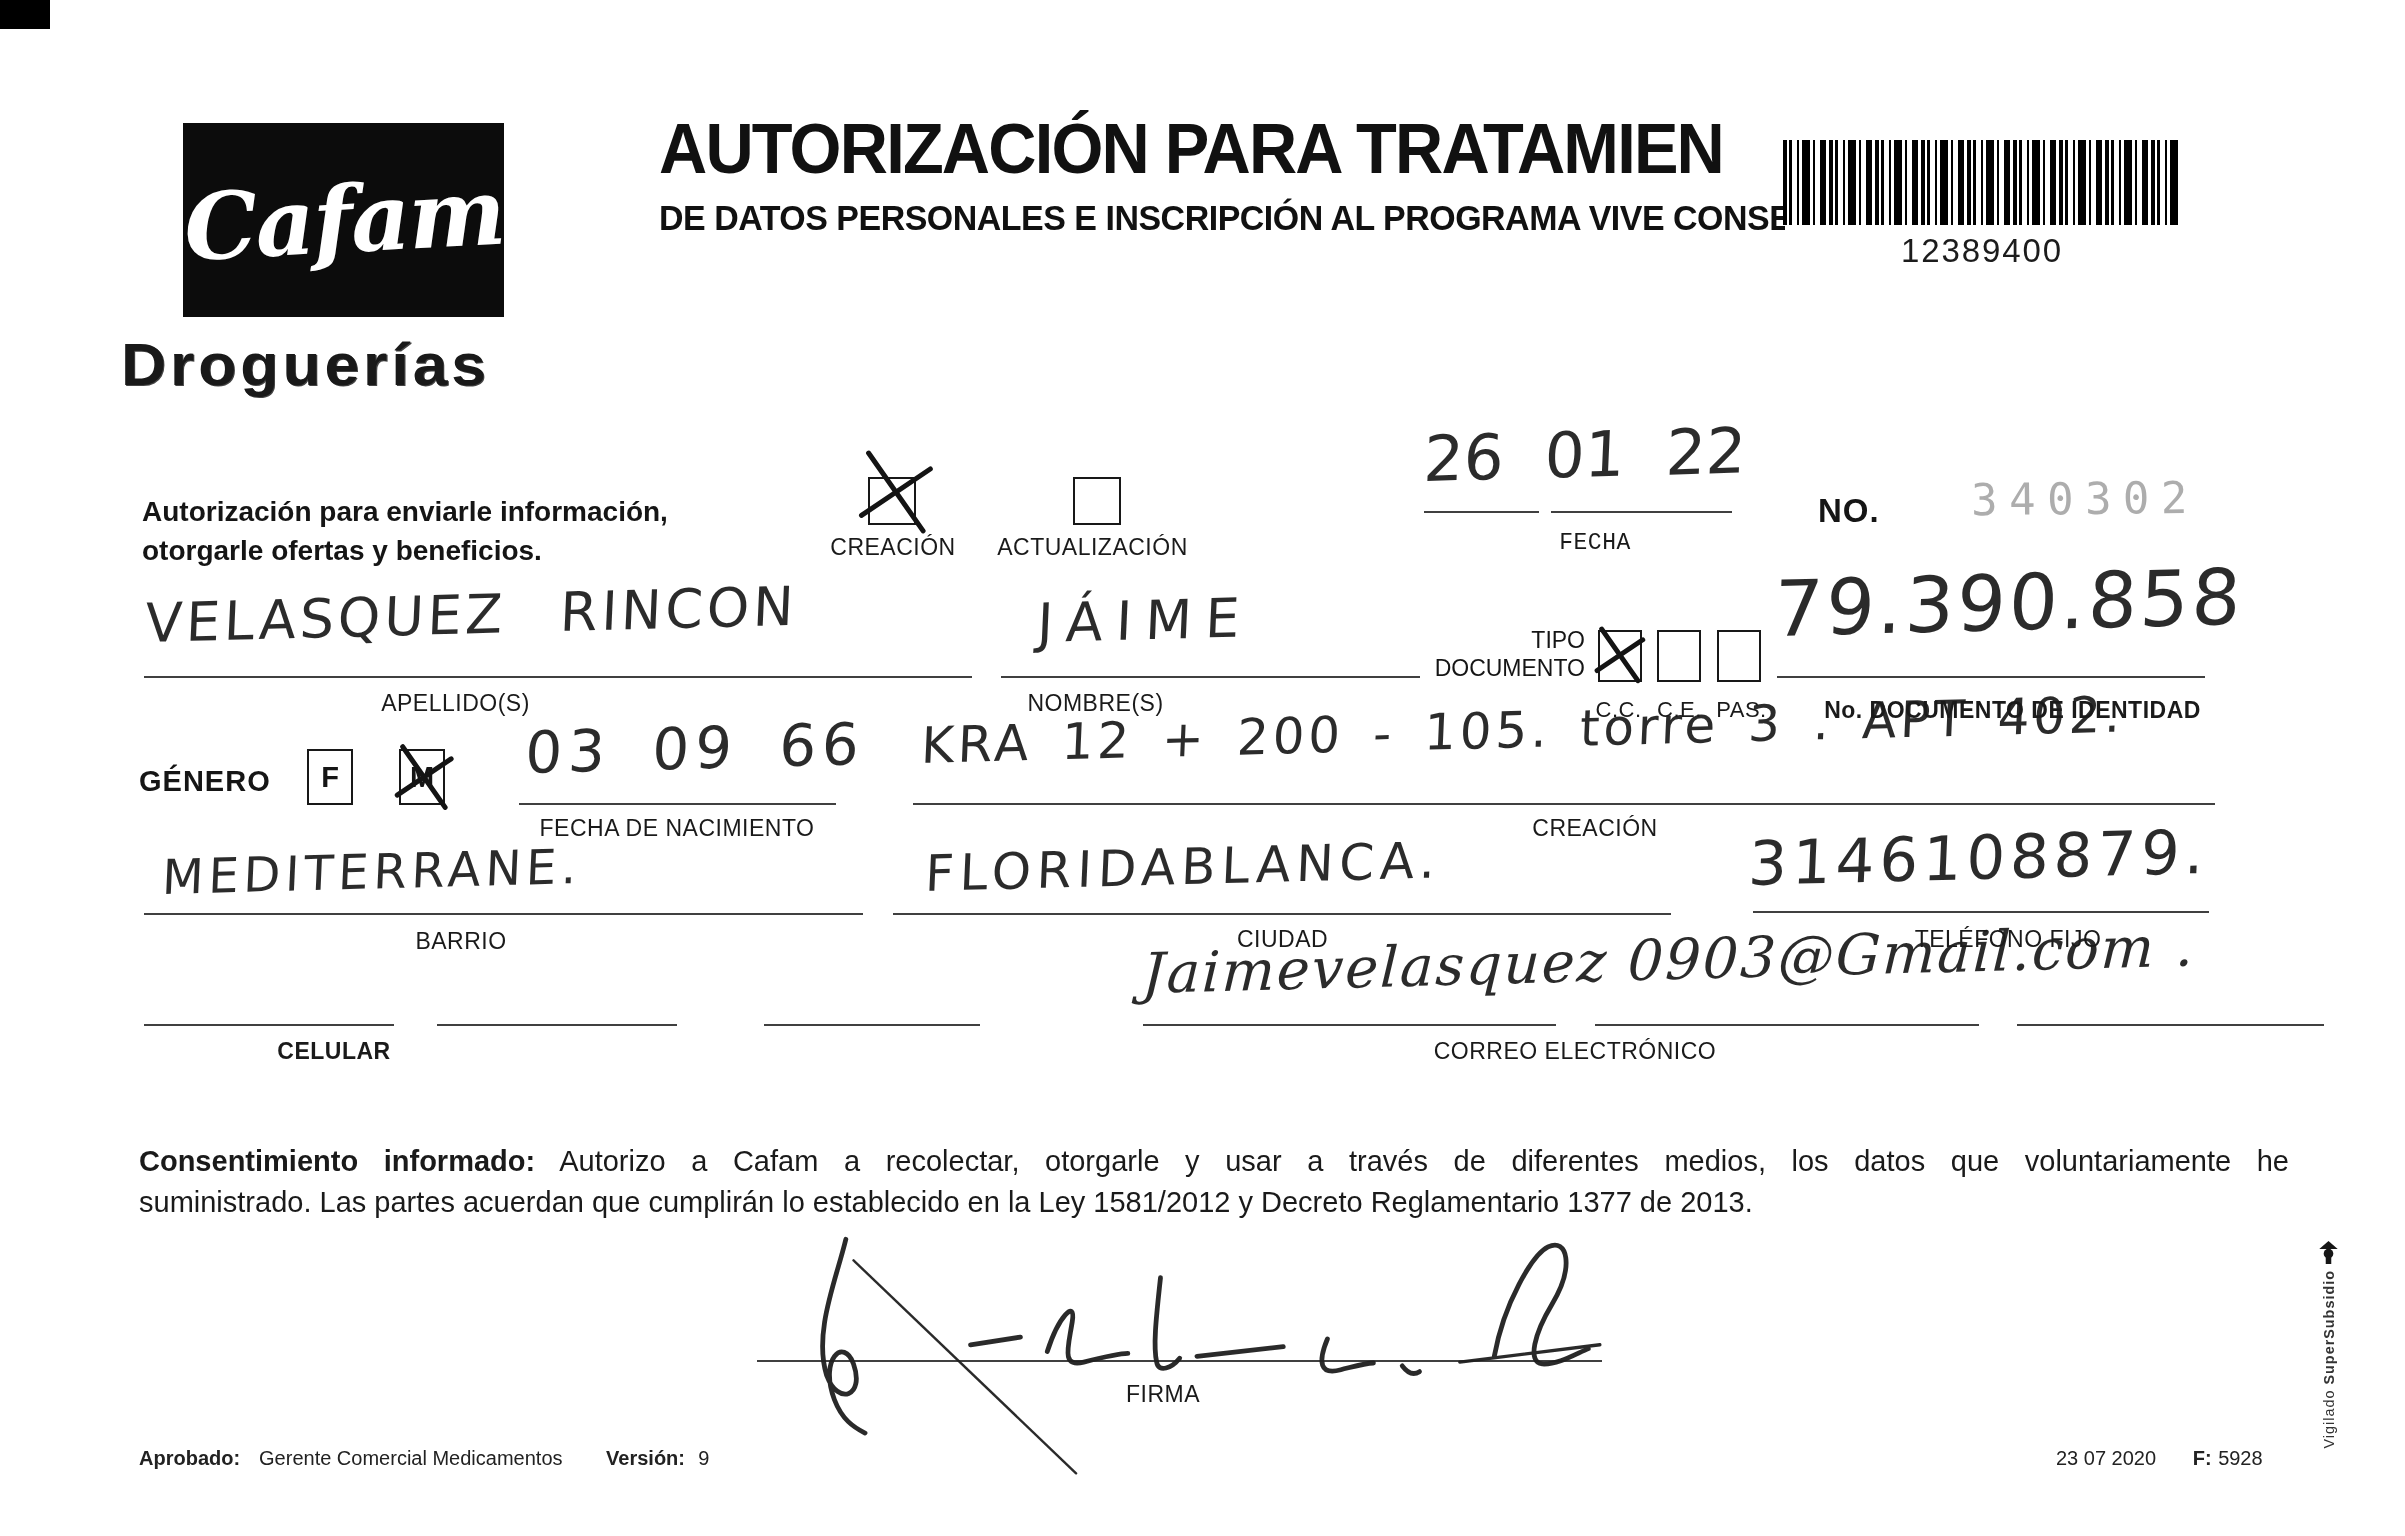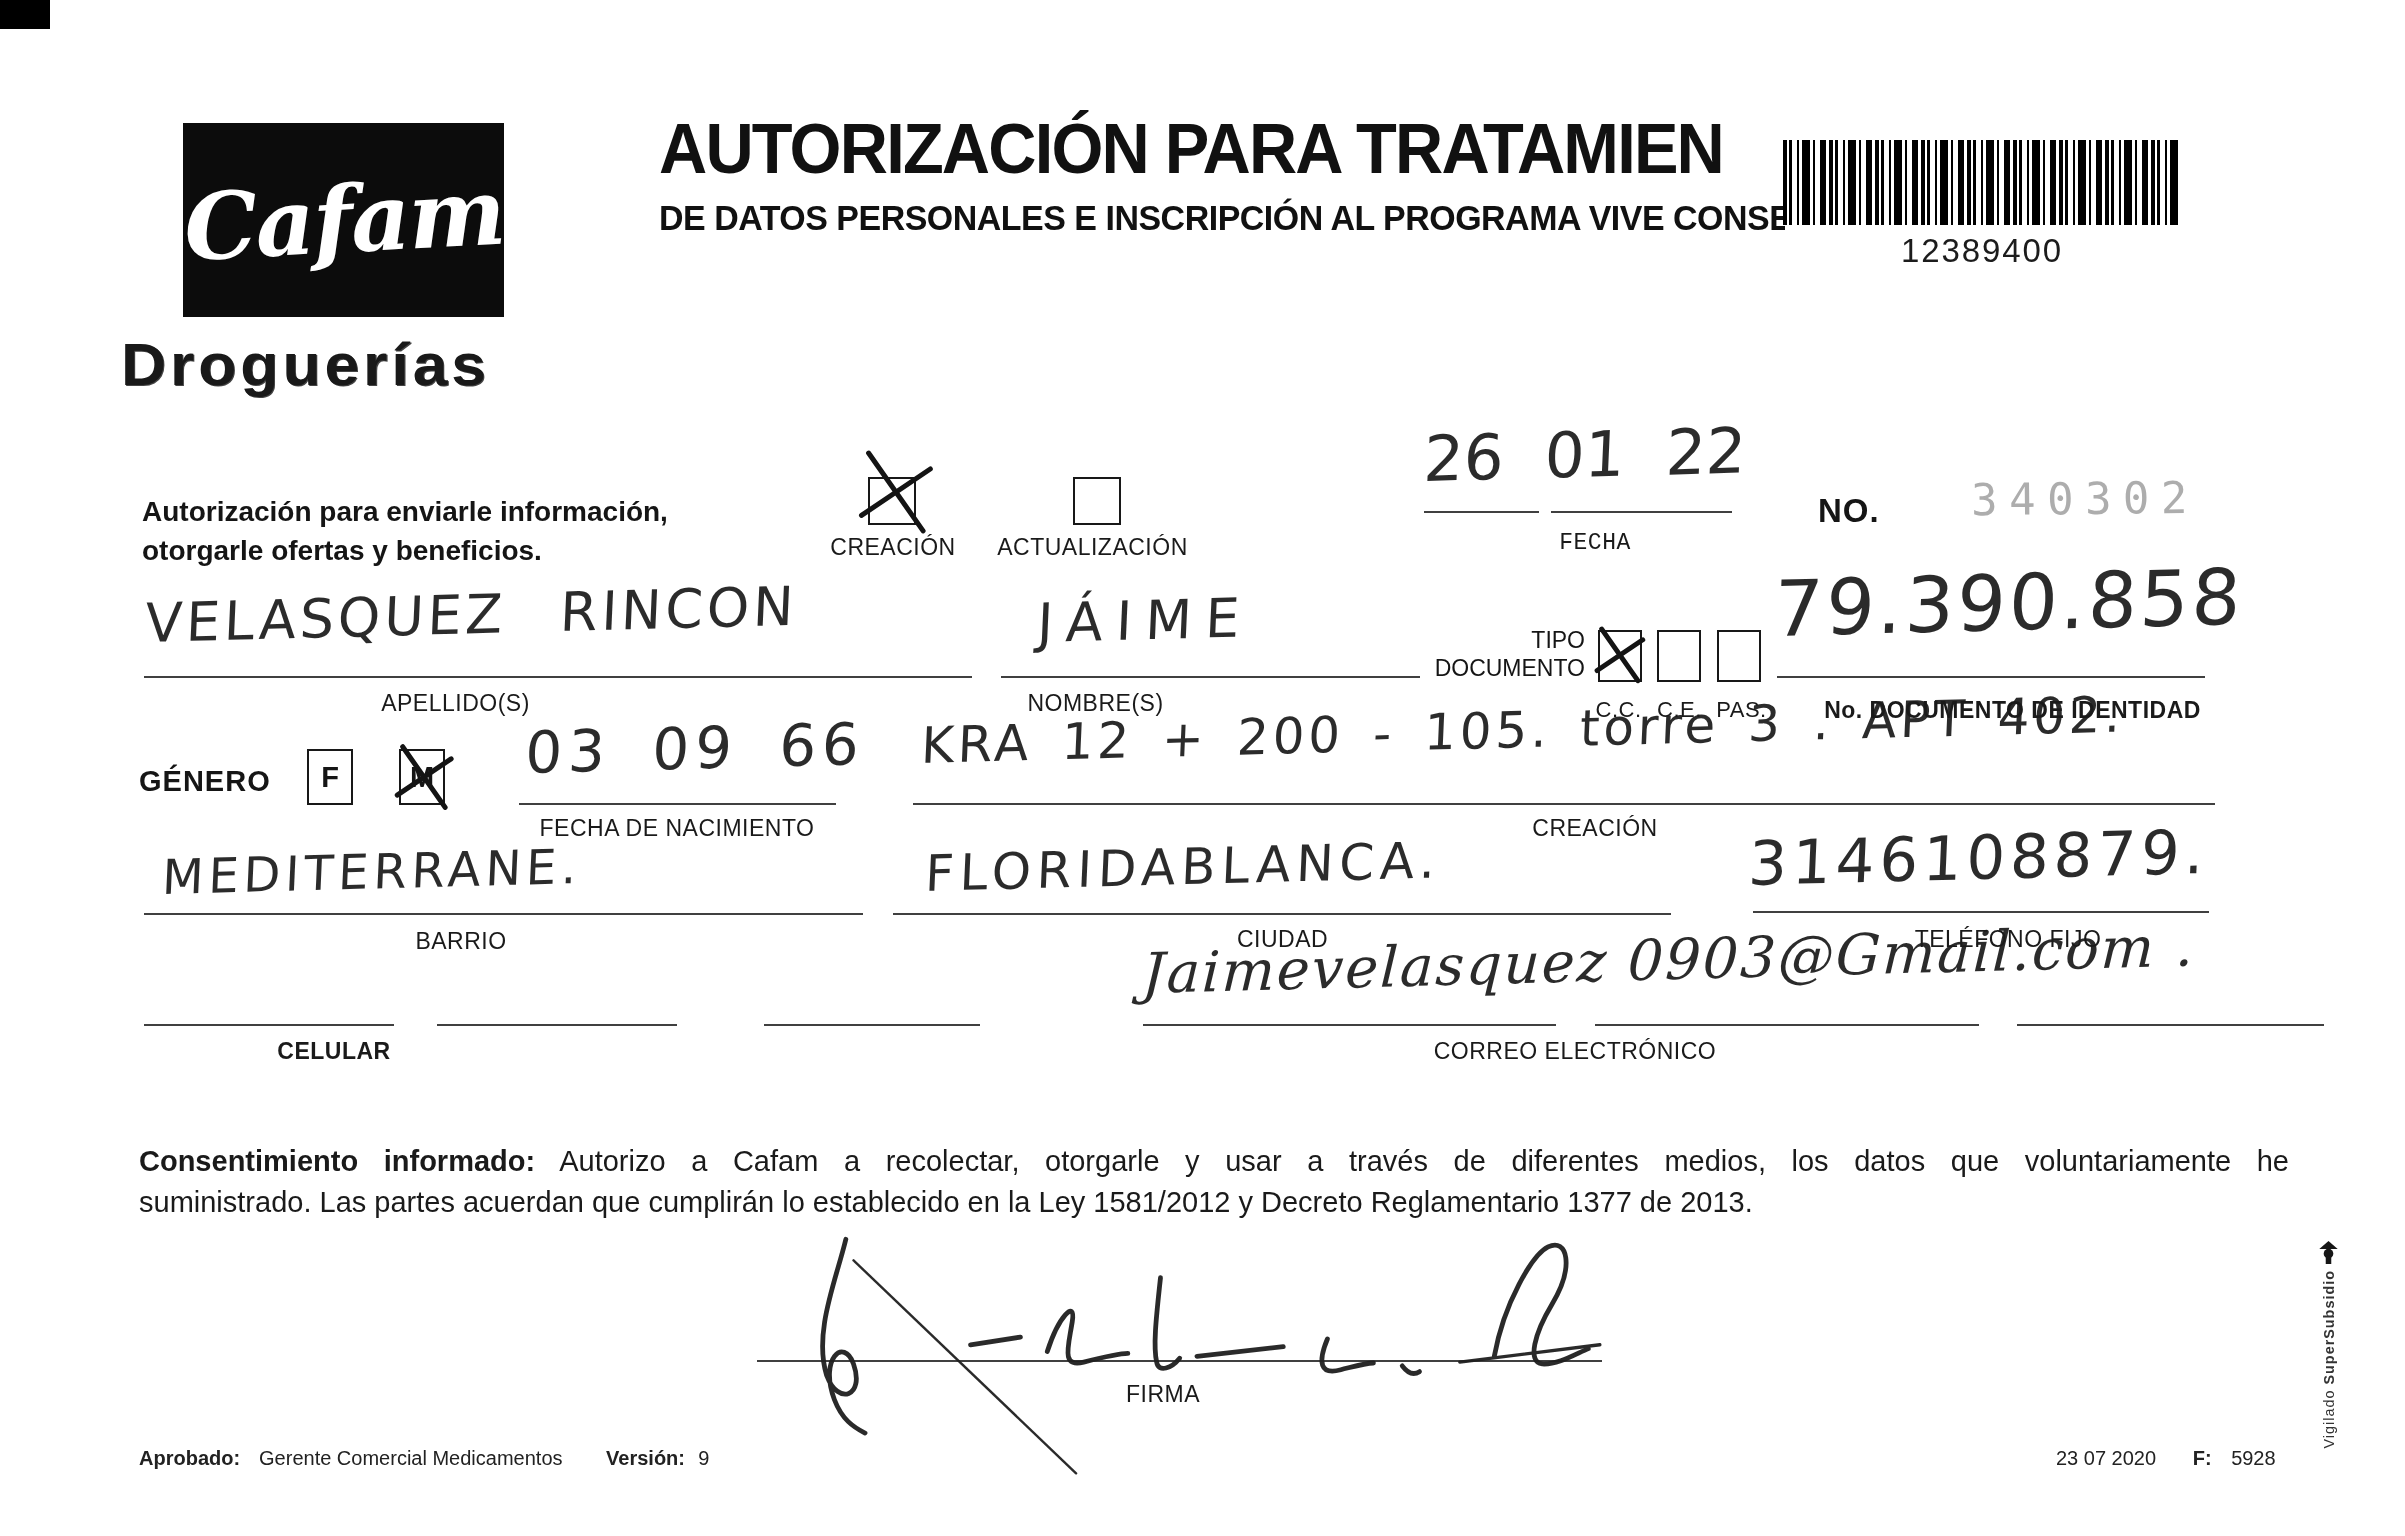--- a/index.html
+++ b/index.html
@@ -190,21 +190,21 @@
 
   <div class="abs foot" style="left:139px;top:1447px;">
     <span class="bold">Aprobado:</span>
     <span style="margin-left:13.4px;">Gerente Comercial Medicamentos</span>
     <span class="bold" style="margin-left:38px;">Versión:</span>
     <span style="margin-left:7.7px;">9</span>
   </div>
   <div class="abs foot" style="left:2056px;top:1447px;">
     <span>23 07 2020</span>
     <span class="bold" style="margin-left:31px;">F:</span>
-    <span style="margin-left:14px;">5928</span>
+    <span style="margin-left:1px;">5928</span>
   </div>
 
   <div class="vigilado">
     <svg width="23" height="23" viewBox="0 0 20 20">
       <path d="M10 0 L18 7 H2 Z" fill="#161616"></path>
       <circle cx="10" cy="11" r="4.2" fill="#161616"></circle>
       <rect x="7.6" y="13" width="4.8" height="7" fill="#161616"></rect>
     </svg>
     <div class="vtext">
       <span>Vigilado </span><span class="bold">SuperSubsidio</span>

